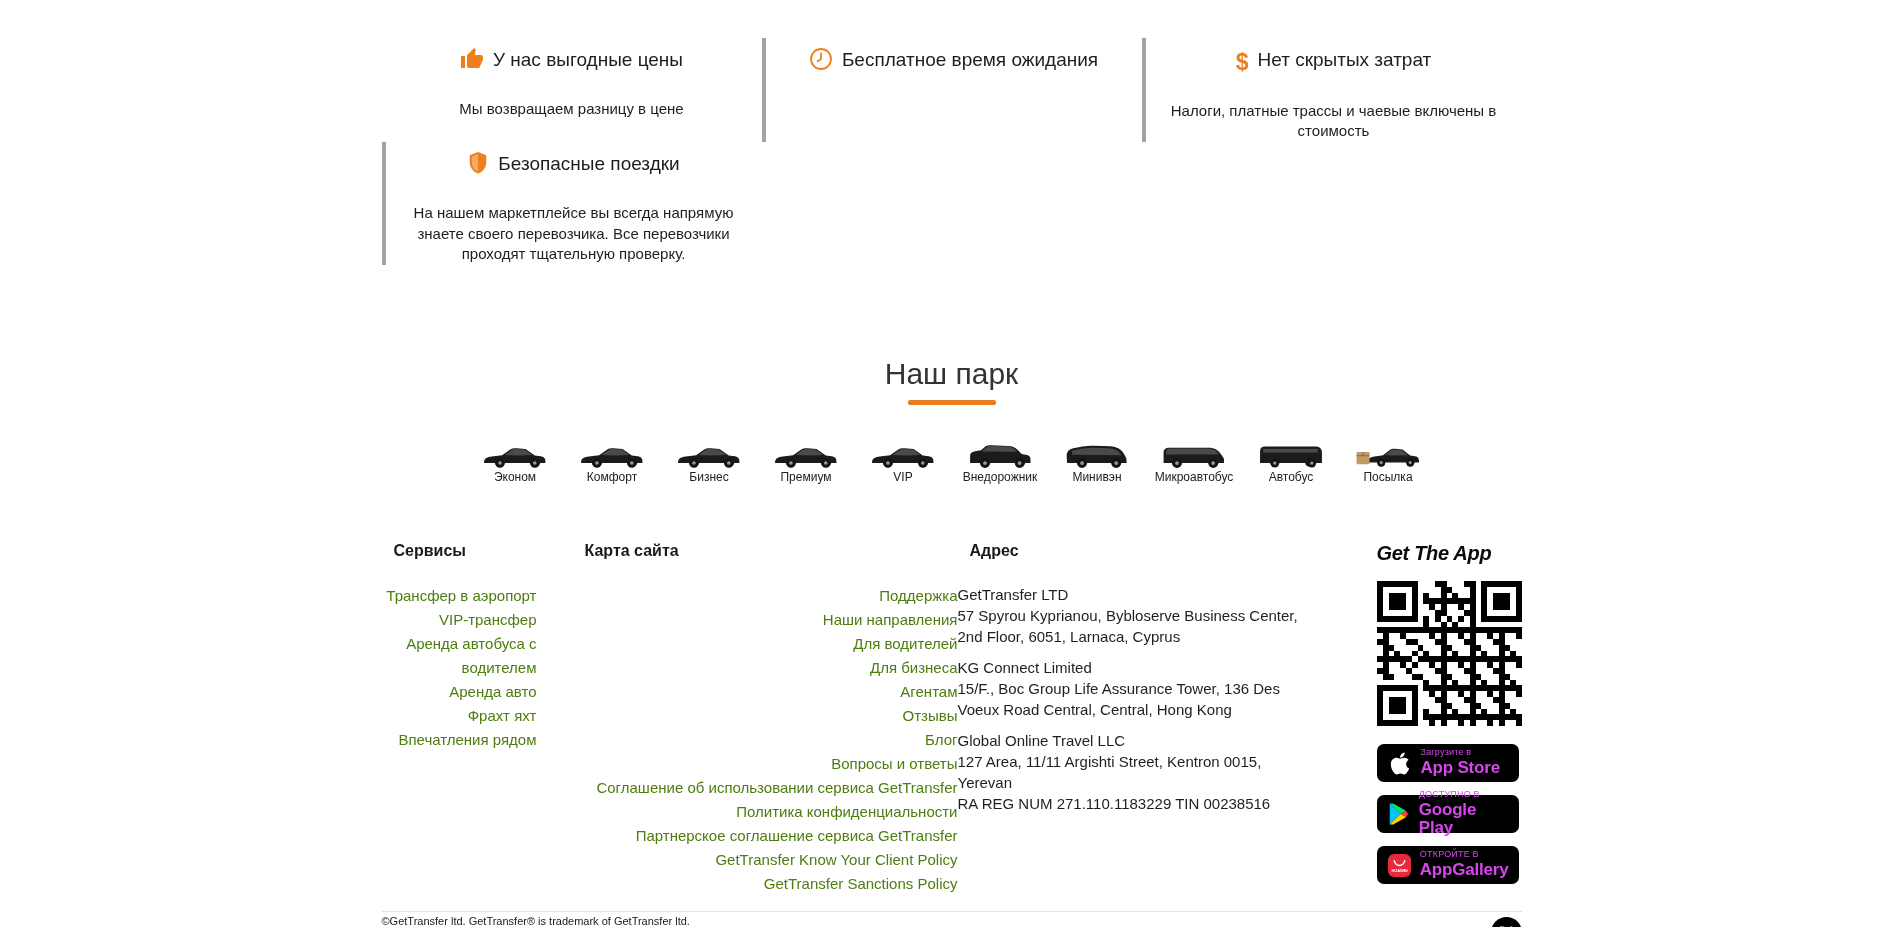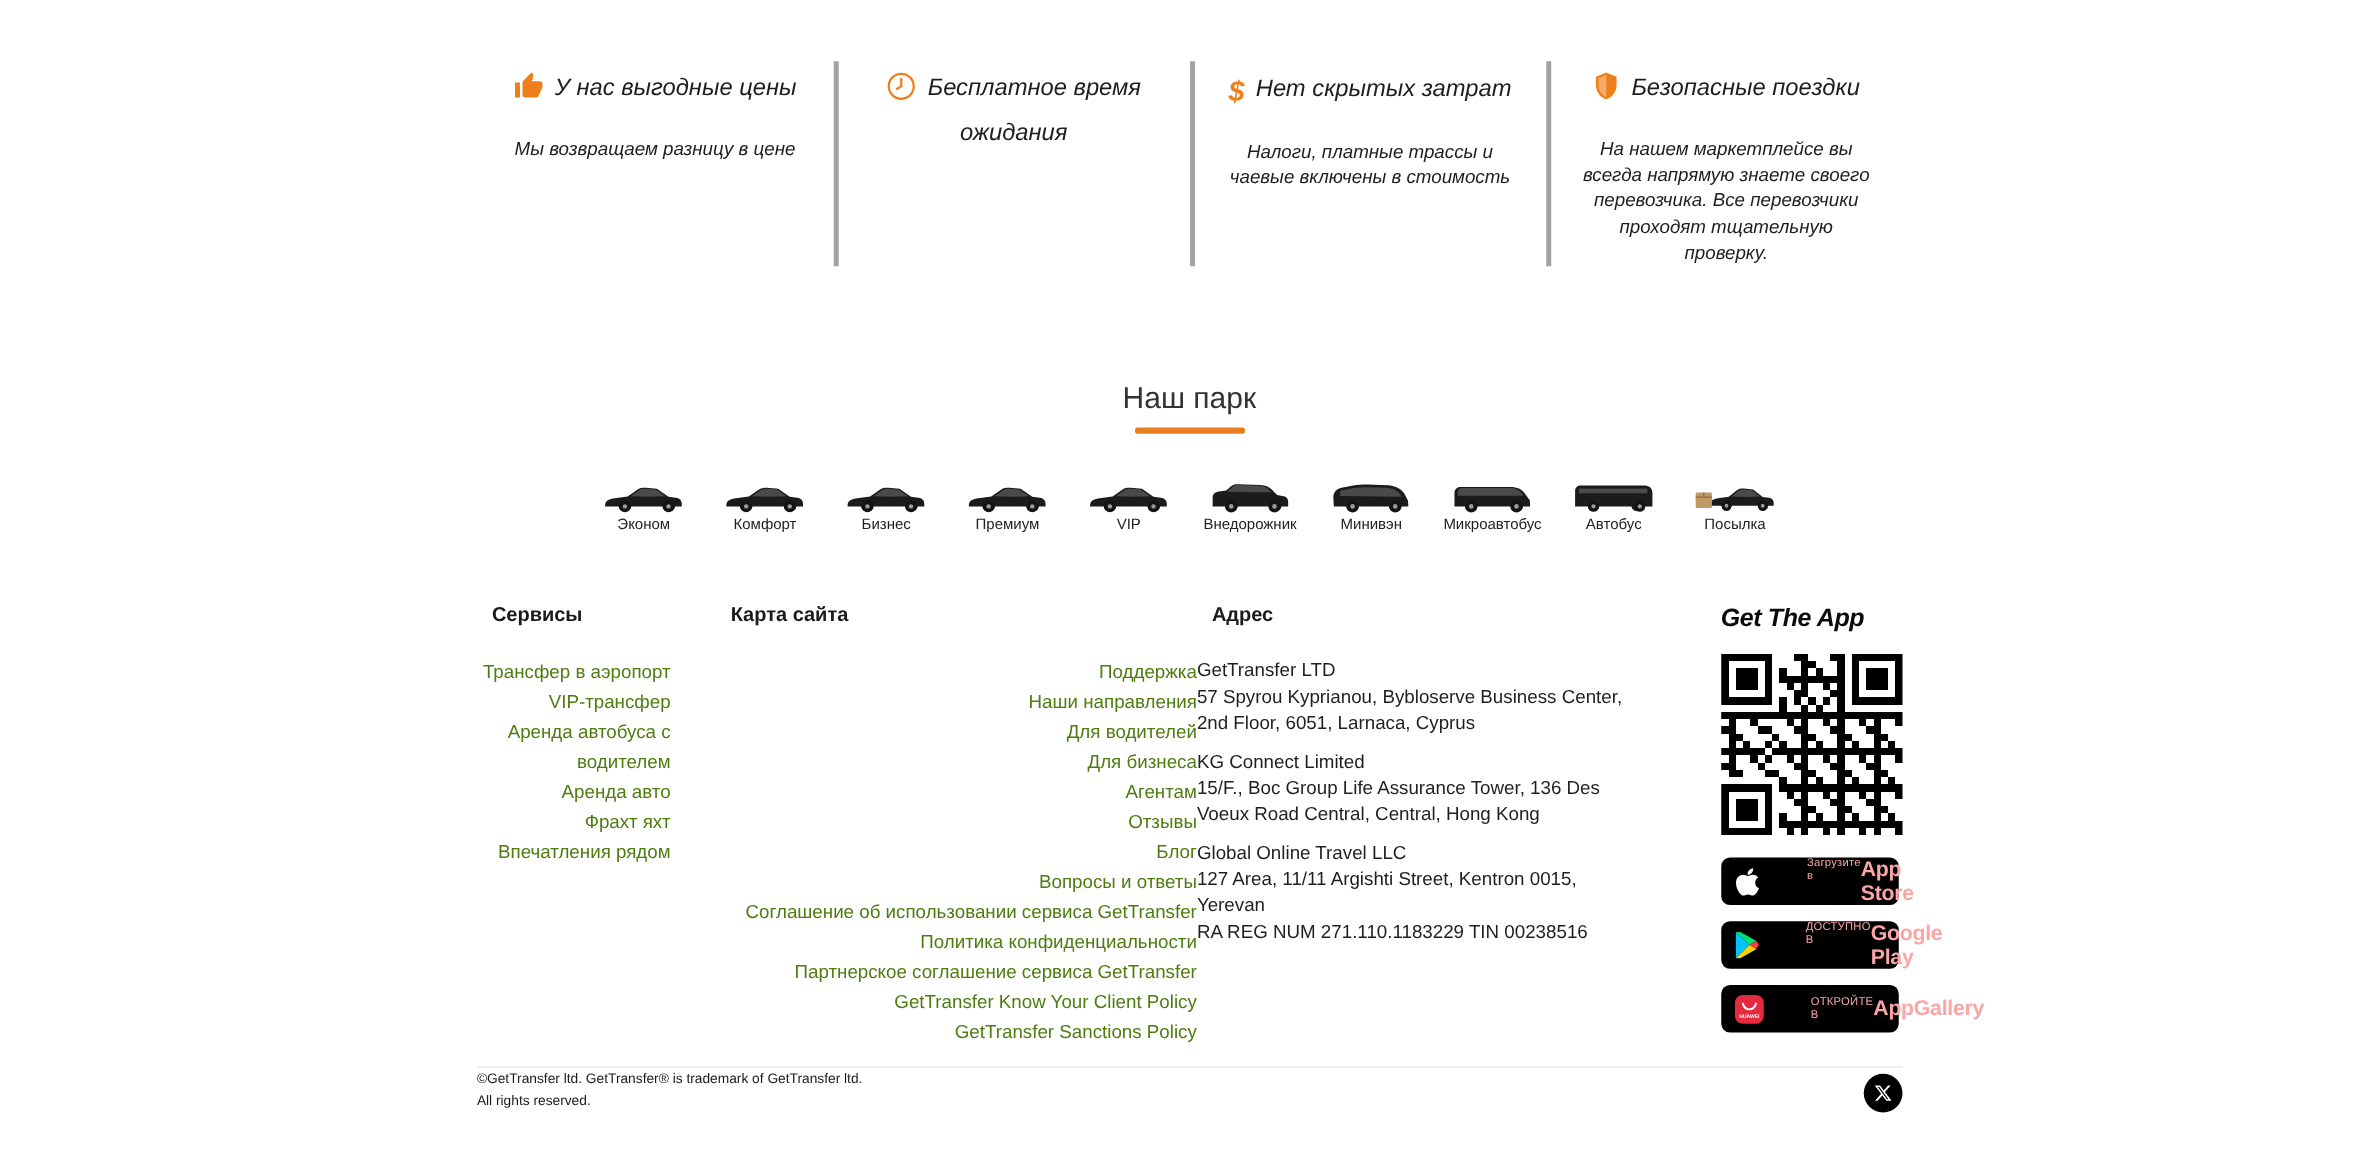--- a/index.html
+++ b/index.html
@@ -4,53 +4,53 @@
 <style>
   * { box-sizing: border-box; }
   html,body { margin:0; padding:0; }
   body {
     width:1903px; height:927px; background:#ffffff; overflow:hidden;
     font-family:"Liberation Sans", sans-serif; color:#222222;
   }
   .container { width:1140px; margin:0 auto; }
 
   
-  .benefits { display:grid; grid-template-columns:repeat(4,1fr); padding-top:49px;font-style:italic; }
+  .benefits { display:grid; grid-template-columns:repeat(3,1fr); padding-top:38px; }
   .benefit { padding:6px 22px 0; text-align:center; }
   .benefit + .benefit { border-left:4px solid #a3a3a3; }
   .benefit-title { font-size:19px; line-height:1.65; color:#1e1e1e; }
   .bicon { display:inline-block; vertical-align:-5px; margin-right:9px; }
   .bicon svg { display:inline-block; }
   .dollar { font-size:23px; font-weight:bold; color:#ef7f1b; vertical-align:1px; }
   .benefit-desc { font-size:15px; line-height:1.37; margin:19px 0 0; color:#1e1e1e; }
 
   
   .fleet { margin-top:92px; text-align:center; }
-  .fleet h2 { font-size:24px; font-weight:normal; color:#333; margin:0; }
+  .fleet h2 { font-size:30px; font-weight:normal; color:#333; margin:0; }
   .fleet-underline { width:88px; height:5px; border-radius:2px; margin:9px auto 0; }
   .fleet-row { margin-top:38px; display:flex; justify-content:center; align-items:flex-end; }
   .fleet-item { width:97px; text-align:center; }
   .car svg { display:block; margin:0 auto; }
   .car-label { font-size:12px; color:#222; margin-top:0; white-space:nowrap; }
 
   
   .footer-nav { display:grid; grid-template-columns:191px 385px 419px 145px; margin-top:58px; align-items:start; }
   .footer-nav h4 { font-size:16px; font-weight:bold; margin:0 12px 24px; color:#1a1a1a; }
   .col.services { padding-right:36px; }
   .flink { font-size:15px; line-height:24px; color:#4d7c0f; cursor:pointer;text-align:right; }
   .col.address { padding-right:66px; }
   .addr-entry { margin-bottom:10px; }
   .addr-entry div { font-size:15px; line-height:21px; color:#1f1f1f; }
 
   .app-title { font-size:20px; font-weight:bold; font-style:italic; color:#0a0a0a; letter-spacing:-0.3px; margin-bottom:16px; }
   .qr { width:145px; height:145px; margin-bottom:18px; }
   .badge { display:flex; align-items:center; width:142px; height:38px; background:#000; border-radius:7px;
            padding:0 10px; margin-bottom:13px; cursor:pointer; }
   .badge-icon { display:flex; align-items:center; justify-content:center; width:26px; margin-right:8px; }
-  .badge-text { display:flex; flex-direction:row; color:#fca5a5; line-height:1.1;margin-left:29px; }
+  .badge-text { display:flex; flex-direction:column; color:#d946ef; line-height:1.1; }
   .b-top { font-size:9px; letter-spacing:0.2px; }
   .b-bottom { font-size:17px; font-weight:bold; letter-spacing:-0.2px; margin-top:1px; }
 
   
   .legal-row { border-top:1px solid #e3e3e3; margin-top:14px; 
                display:flex; justify-content:space-between; align-items:center; }
   .legal { font-size:11px; line-height:1.65; color:#1a1a1a; }
   .x-btn { width:31px; height:31px; border-radius:50%; background:#000; display:flex;
            align-items:center; justify-content:center; cursor:pointer; margin-top:4px; }
 </style>

